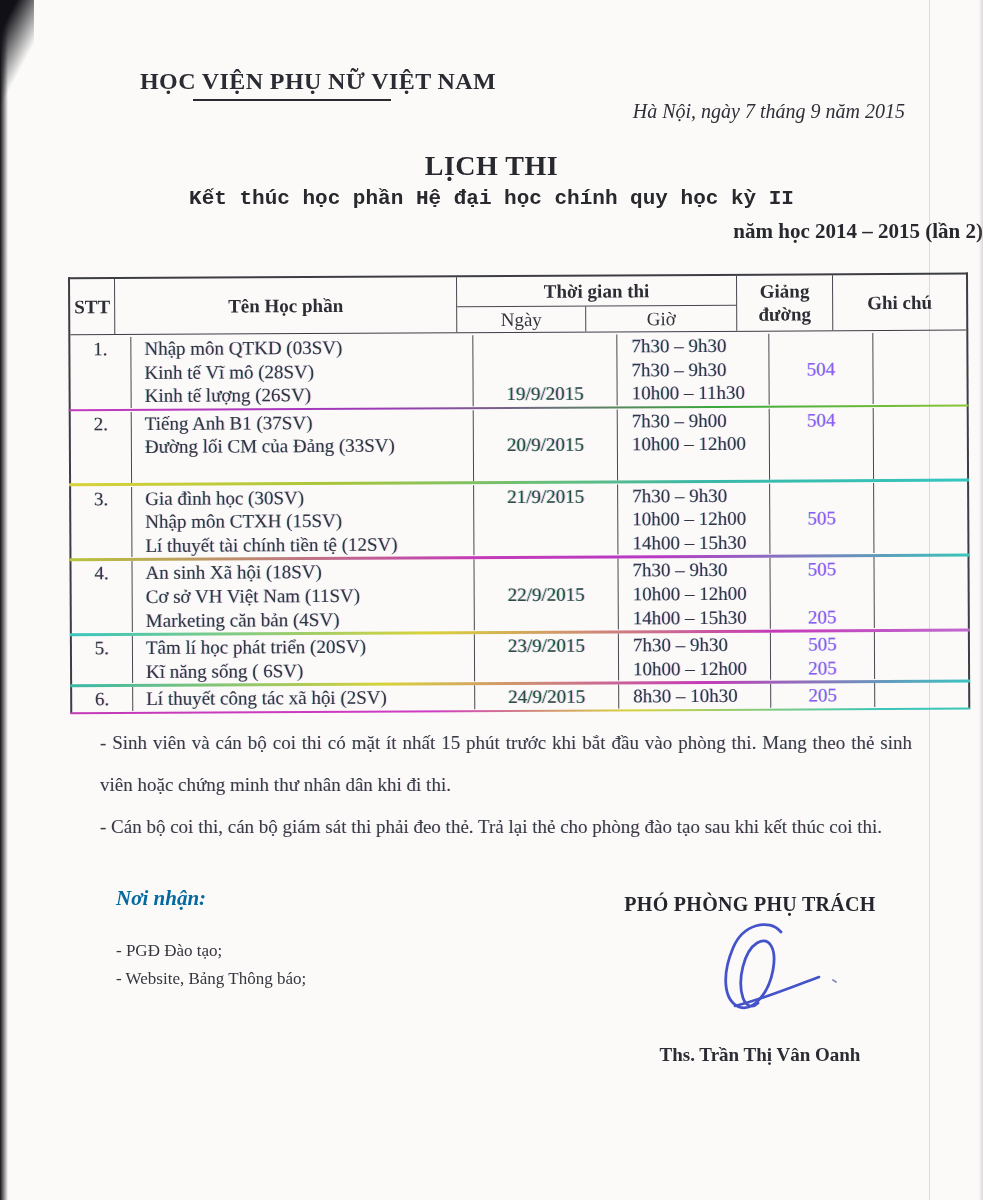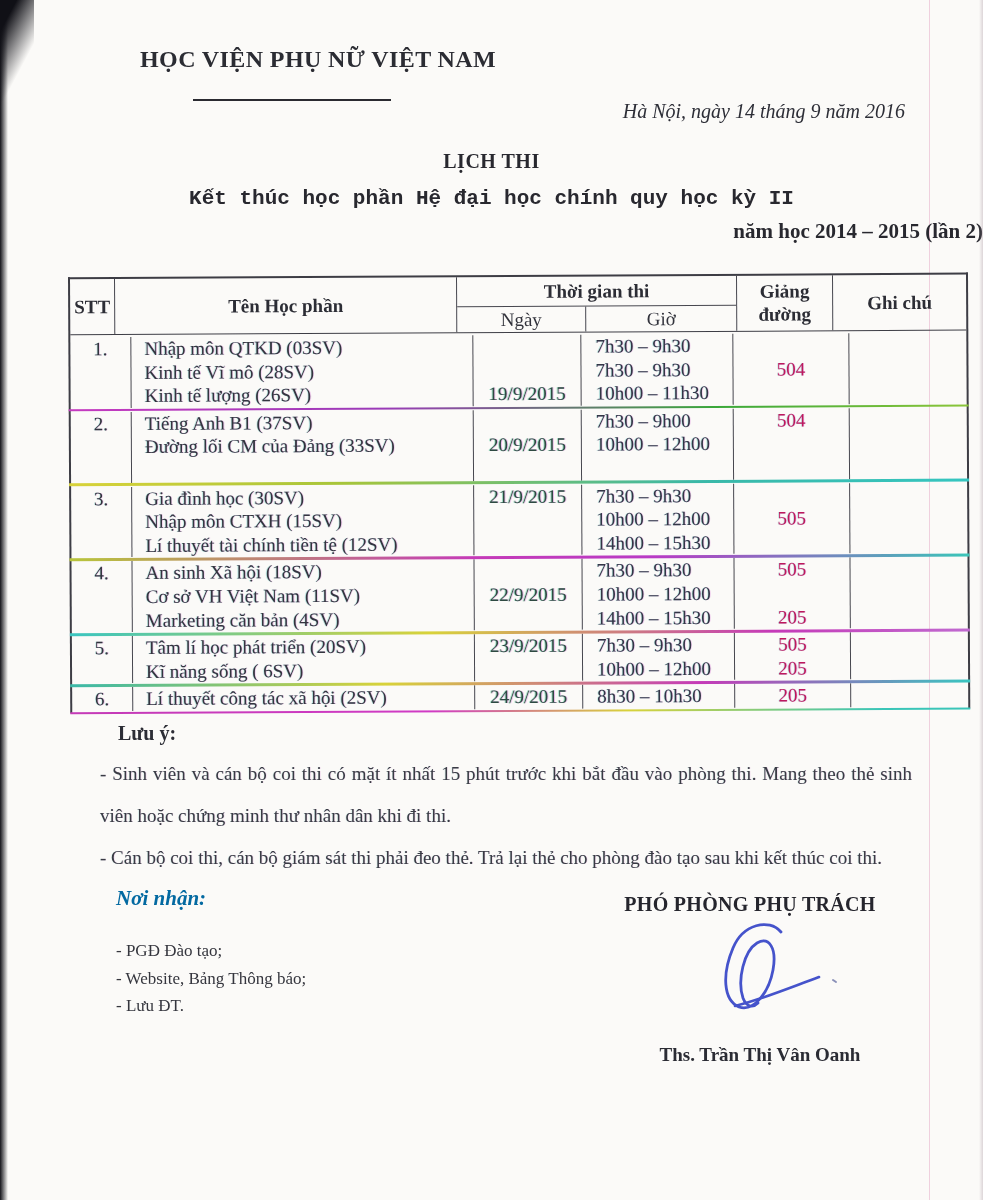--- a/index.html
+++ b/index.html
@@ -12,26 +12,26 @@
   
   .edge-left{position:absolute;left:0;top:0;width:8px;height:1200px;z-index:5;
     background:linear-gradient(to right,#14141a 0%,rgba(20,20,26,.55) 45%,rgba(20,20,26,0) 100%);}
   .corner-dark{position:absolute;left:0;top:0;width:34px;height:110px;z-index:5;
     background:linear-gradient(118deg,#101016 18%,rgba(16,16,22,0) 62%);}
   .pink-line{position:absolute;left:929px;top:0;width:1px;height:1200px;background:rgba(224,158,190,.45);z-index:0;}
   .edge-right{position:absolute;right:0;top:0;width:4px;height:1200px;z-index:4;
     background:linear-gradient(to left,rgba(175,158,168,.4),rgba(175,158,168,0));}
 
   
-  .institution{position:absolute;left:140px;top:46px;font-size:24px;font-weight:bold;
+  .institution{position:absolute;left:140px;top:68px;font-size:24px;font-weight:bold;
     letter-spacing:.4px;color:#2b2c33;white-space:nowrap;}
   .inst-underline{position:absolute;left:193px;top:99px;width:198px;height:2px;background:#2a2a31;}
   .date-line{position:absolute;right:78px;top:100px;font-style:italic;font-size:20px;color:#2d2e37;white-space:nowrap;}
 
-  .doc-title{position:absolute;left:0;right:0;top:150px;text-align:center;font-size:20px;font-weight:bold;color:#28282f;letter-spacing:.5px;}
+  .doc-title{position:absolute;left:0;right:0;top:150px;text-align:center;font-size:28px;font-weight:bold;color:#28282f;letter-spacing:.5px;}
   .doc-subtitle1{position:absolute;left:0;right:0;top:187px;text-align:center;font-size:21px;font-weight:bold;color:#28282f;font-family:Liberation Mono, monospace;}
   .doc-subtitle2{position:absolute;left:0;right:0;top:219px;text-align:right;font-size:21px;font-weight:bold;color:#28282f;}
 
   
   .sched{position:absolute;left:68px;top:277px;width:900px;font-size:19px;
     border:2px solid #3d3d45;border-bottom:none;box-sizing:border-box;
     transform:rotate(-0.3deg);transform-origin:60px 0;z-index:1;}
   .thead{display:flex;border-bottom:1.8px solid #3d3d45;}
   .hc{box-sizing:border-box;display:flex;align-items:center;justify-content:center;
     font-weight:bold;color:#2c2d35;height:55px;}
@@ -43,24 +43,24 @@
   .h-ngay{width:128px;display:flex;align-items:center;justify-content:center;font-weight:normal;color:#32333c;}
   .h-gio{flex:1;border-left:1.6px solid #47474f;display:flex;align-items:center;justify-content:center;font-weight:normal;color:#32333c;box-sizing:border-box;}
   .h-room{width:96px;border-left:1.6px solid #47474f;flex-direction:column;line-height:1.2;justify-content:center;}
   .h-note{flex:1;border-left:1.6px solid #47474f;}
 
   .trow{display:flex;position:relative;padding:2px 0;
     text-shadow:.8px 0 rgba(198,40,198,.22),-.8px 0 rgba(20,178,168,.26);}
   .cell{box-sizing:border-box;}
   .c-stt{width:60px;text-align:center;color:#33343e;}
   .c-subject{width:342px;border-left:1.6px solid #47474f;padding-left:13px;color:#34353f;}
-  .c-date{width:108px;border-left:1.6px solid #47474f;text-align:center;color:#2e4a42;
+  .c-date{width:144px;border-left:1.6px solid #47474f;text-align:center;color:#2e4a42;
     text-shadow:1px 0 rgba(198,40,198,.28),-1px 0 rgba(30,185,125,.38);}
   .c-time{width:152px;border-left:1.6px solid #47474f;padding-left:14px;color:#333646;}
-  .c-room{width:116px;border-left:1.6px solid #47474f;text-align:center;color:#be185d;}
+  .c-room{width:104px;border-left:1.6px solid #47474f;text-align:center;color:#8b5cf6;}
   .c-note{flex:1;border-left:1.6px solid #47474f;}
   .line{height:23.6px;line-height:23.6px;white-space:nowrap;}
 
   .rowsep{position:absolute;left:-2px;right:-2px;bottom:-1.4px;height:2.6px;z-index:3;}
   .sep0{background:linear-gradient(to right,#c53ac0,#9a3ab8 35%,#3aa83a 72%,#8bc53a);}
   .sep1{background:linear-gradient(to right,#d8d23a,#a8c53a 30%,#3ab8a8 70%,#35c5c0);}
   .sep2{background:linear-gradient(to right,#b8c53a,#c53ab8 45%,#b83ac5 65%,#3ac5b8);}
   .sep3{background:linear-gradient(to right,#3ac5c0,#d8d23a 40%,#c53ab8 78%,#c06ad0);}
   .sep4{background:linear-gradient(to right,#3ab8a8,#d8d23a 35%,#c53ab8 70%,#3ac5c0);}
   .sep5{background:linear-gradient(to right,#c53ab8 5%,#d03ac5 40%,#d8d23a 62%,#3ac5b8 90%);}
@@ -84,21 +84,21 @@
 </head>
 <body>
 
 <div class="edge-left"></div>
 <div class="corner-dark"></div>
 <div class="pink-line"></div>
 <div class="edge-right"></div>
 
 <div class="institution">HỌC VIỆN PHỤ NỮ VIỆT NAM</div>
 <div class="inst-underline"></div>
-<div class="date-line">Hà Nội, ngày 14 tháng 9  năm 2016</div>
+<div class="date-line">Hà Nội, ngày 7 tháng 9  năm 2015</div>
 
 <div class="doc-title">LỊCH THI</div>
 <div class="doc-subtitle1">Kết thúc học phần Hệ đại học chính quy học kỳ II</div>
 <div class="doc-subtitle2">năm học 2014 – 2015 (lần 2)</div>
 
 <div class="sched">
   <div class="thead">
     <div class="hc h-stt">STT</div>
     <div class="hc h-subject">Tên Học phần</div>
     <div class="h-timegroup">
@@ -262,30 +262,28 @@
         <div class="cell c-room">
           <div class="line">205</div>
         </div>
         <div class="cell c-note">&nbsp;</div>
         <div class="rowsep sep5"></div>
       </div>
     </div>
 </div>
 
 <div class="notes">
-  <div class="notes-heading">Lưu ý:</div>
   <p class="note-para">- Sinh viên và cán bộ coi thi có mặt ít nhất 15 phút trước khi bắt đầu vào phòng thi. Mang theo thẻ sinh viên hoặc chứng minh thư nhân dân khi đi thi.</p>
   <p class="note-para">- Cán bộ coi thi, cán bộ giám sát thi phải đeo thẻ. Trả lại thẻ cho phòng đào tạo sau khi kết thúc coi thi.</p>
 </div>
 
 <div class="recipients">
   <div class="recipients-heading">Nơi nhận:</div>
   <div class="recipient-item">- PGĐ Đào tạo;</div>
   <div class="recipient-item">- Website, Bảng Thông báo;</div>
-  <div class="recipient-item">- Lưu ĐT.</div>
 </div>
 
 <div class="signer-title">PHÓ PHÒNG PHỤ TRÁCH</div>
 
 <div class="signature-wrap">
   <svg width="150" height="105" viewBox="0 0 150 105">
     <path d="M 88 16 C 76 2, 50 8, 40 32 C 29 58, 30 84, 46 91 C 61 96, 76 76, 80 54 C 84 32, 76 20, 64 27 C 51 35, 44 64, 50 82 C 53 90, 59 93, 65 87" fill="none" stroke="#4553cb" stroke-width="2.8" stroke-linecap="round"></path>
     <path d="M 42 90 C 64 85, 96 72, 126 61" fill="none" stroke="#4553cb" stroke-width="2.6" stroke-linecap="round"></path>
     <path d="M 140 64 l 3 2" fill="none" stroke="#8a90b8" stroke-width="2" stroke-linecap="round"></path>
   </svg>

